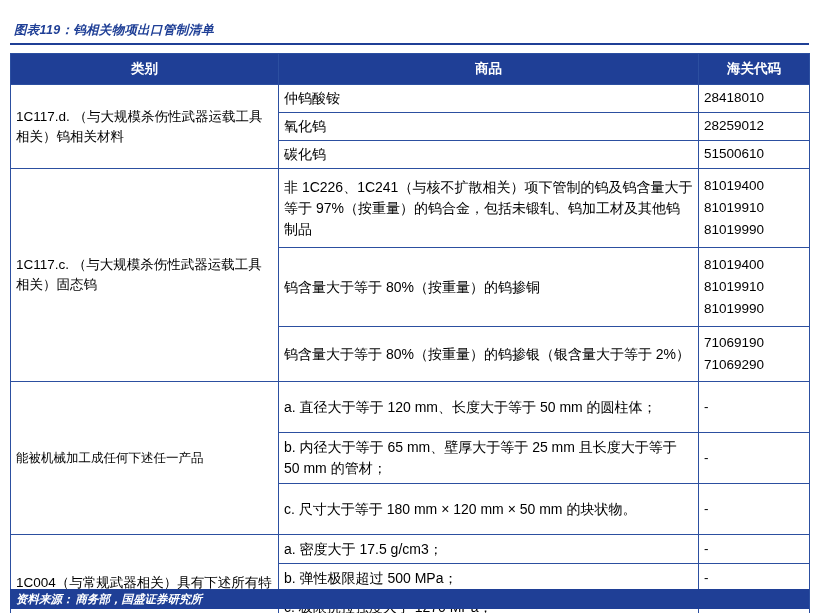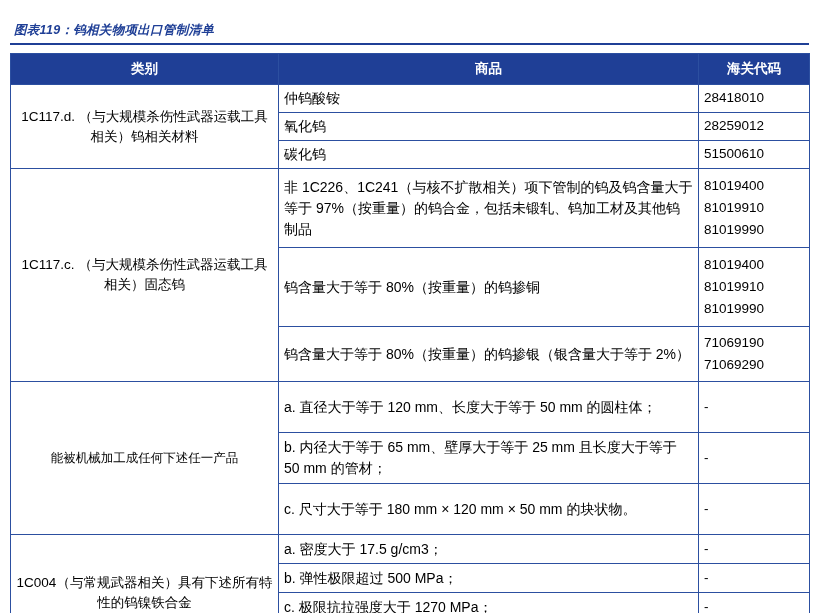--- a/index.html
+++ b/index.html
@@ -53,21 +53,21 @@
     font-size: 13.5px;
     height: 24px;
     text-align: center;
     border: 1px solid #1f3f96;
   }
   .col-cat { width: 268px; }
   .col-good { width: 420px; }
   .col-code { width: 111px; }
 
   td.cat {
-    text-align: center;
+    text-align: left;
     font-size: 13.5px;
     line-height: 1.45;
   }
   td.cat.small {
     font-size: 12.5px;
   }
   td.good {
     text-align: left;
     font-size: 14px;
     line-height: 1.5;
@@ -184,14 +184,18 @@
         <td class="code">-</td>
       </tr>
       <tr>
         <td class="good" style="height:22px">d. 伸长率超过 8%。</td>
         <td class="code">-</td>
       </tr>
 
     </tbody>
   </table>
 
+  <div class="footer">
+    <span class="src-label">资料来源：</span>
+    <span>商务部，国盛证券研究所</span>
+  </div>
 
 </div>
 
 </body></html>

